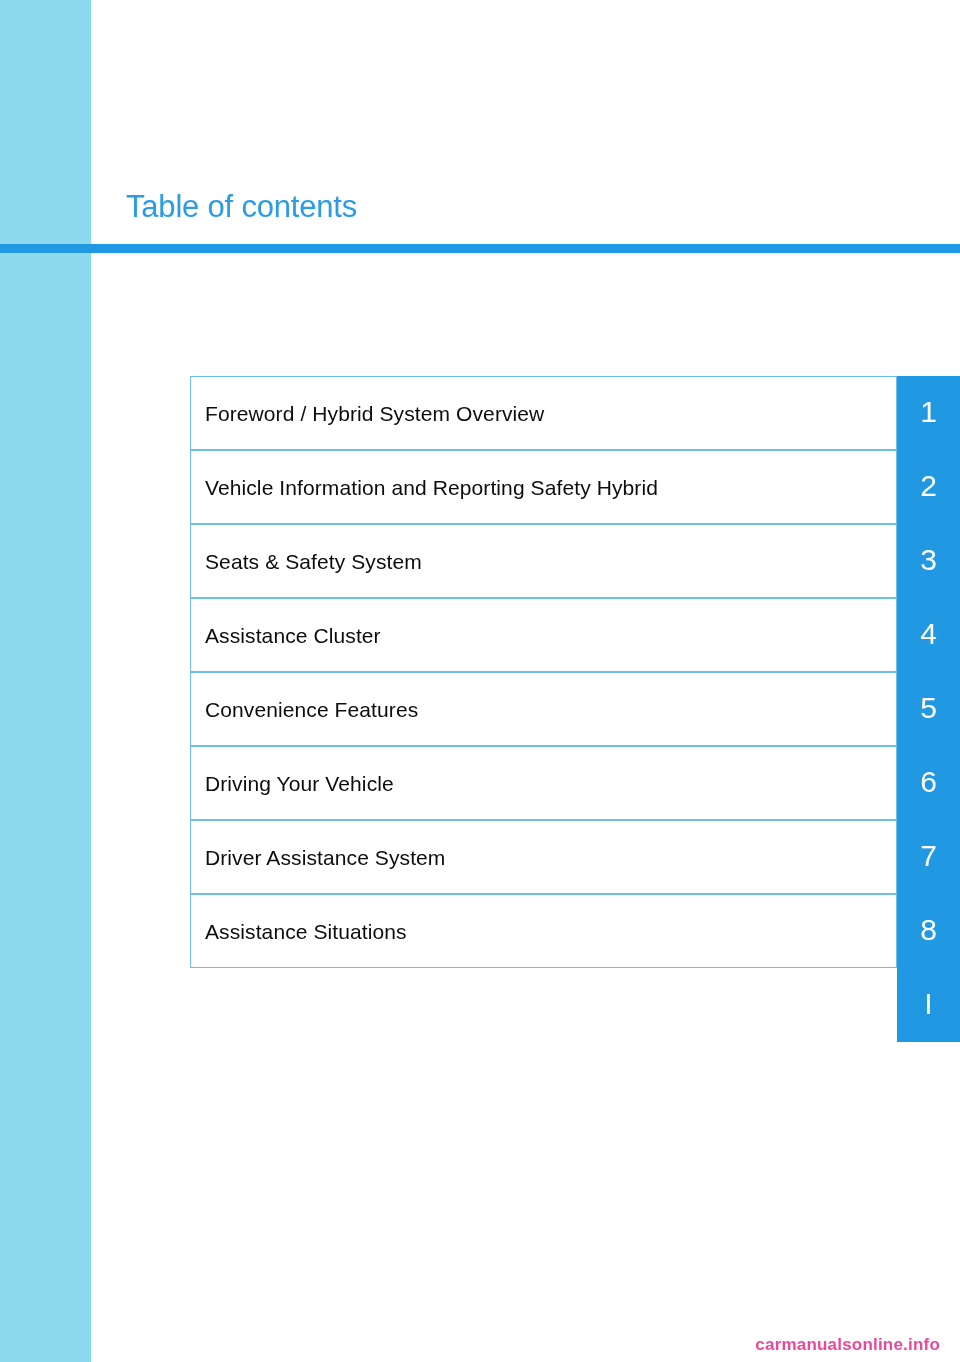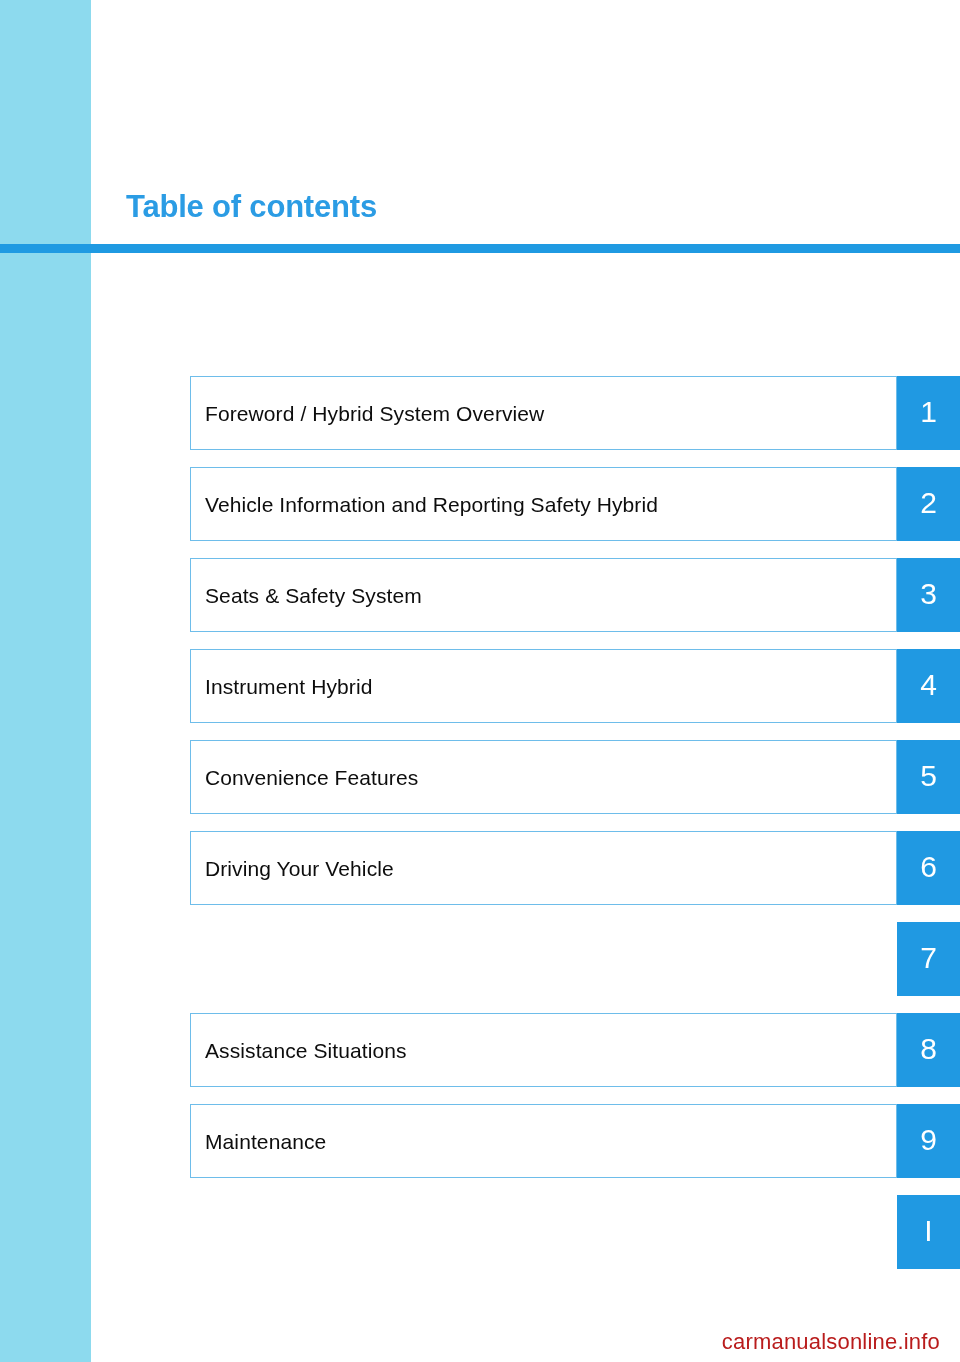--- a/index.html
+++ b/index.html
@@ -33,21 +33,21 @@
     height: 1362px;
     background: #8ddaee;
   }
 
   
   .page-title {
     position: absolute;
     left: 126px;
     top: 188px;
     font-size: 31px;
-    font-weight: bold;
+    font-weight: normal;
     letter-spacing: -0.2px;
     color: #2b9ce4;
     line-height: 1.2;
     white-space: nowrap;
   }
 
   .header-rule {
     position: absolute;
     left: 0;
     top: 244px;
@@ -60,21 +60,20 @@
   .toc {
     position: absolute;
     left: 0;
     top: 376px;
     width: 960px;
   }
 
   .toc-row {
     position: relative;
     height: 74px;
-    margin-bottom: 17px;
   }
 
   
   .toc-plate {
     position: absolute;
     left: 190px;
     top: 0;
     right: 63px;          
     height: 74px;
     box-sizing: border-box;
@@ -114,24 +113,25 @@
     line-height: 1;
     position: relative;
     top: -1px;
   }
 
   
   .watermark {
     position: absolute;
     right: 20px;
     bottom: 7px;
-    font-size: 22px;
-    color: #b91c1c;
+    font-size: 17px;
+    color: #ec4899;
     letter-spacing: 0.2px;
     white-space: nowrap;
+    font-weight: bold;
   }
 </style>
 </head>
 <body>
 
 <div class="page">
 
   <div class="side-strip"></div>
 
   <div class="page-title">Table of contents</div>
@@ -158,21 +158,21 @@
       <div class="toc-row">
         <div class="toc-plate">
           <span class="toc-label">Seats &amp; Safety System</span>
         </div>
         <div class="toc-tab">
           <span class="toc-tab-number">3</span>
         </div>
       </div>
       <div class="toc-row">
         <div class="toc-plate">
-          <span class="toc-label">Instrument Hybrid</span>
+          <span class="toc-label">Assistance Cluster</span>
         </div>
         <div class="toc-tab">
           <span class="toc-tab-number">4</span>
         </div>
       </div>
       <div class="toc-row">
         <div class="toc-plate">
           <span class="toc-label">Convenience Features</span>
         </div>
         <div class="toc-tab">
@@ -181,41 +181,36 @@
       </div>
       <div class="toc-row">
         <div class="toc-plate">
           <span class="toc-label">Driving Your Vehicle</span>
         </div>
         <div class="toc-tab">
           <span class="toc-tab-number">6</span>
         </div>
       </div>
       <div class="toc-row">
+        <div class="toc-plate">
+          <span class="toc-label">Driver Assistance System</span>
+        </div>
         <div class="toc-tab">
           <span class="toc-tab-number">7</span>
         </div>
       </div>
       <div class="toc-row">
         <div class="toc-plate">
           <span class="toc-label">Assistance Situations</span>
         </div>
         <div class="toc-tab">
           <span class="toc-tab-number">8</span>
         </div>
       </div>
       <div class="toc-row">
-        <div class="toc-plate">
-          <span class="toc-label">Maintenance</span>
-        </div>
-        <div class="toc-tab">
-          <span class="toc-tab-number">9</span>
-        </div>
-      </div>
-      <div class="toc-row">
         <div class="toc-tab">
           <span class="toc-tab-number">I</span>
         </div>
       </div>
     </div>
 
   <div class="watermark">carmanualsonline.info</div>
 
 </div>
 

